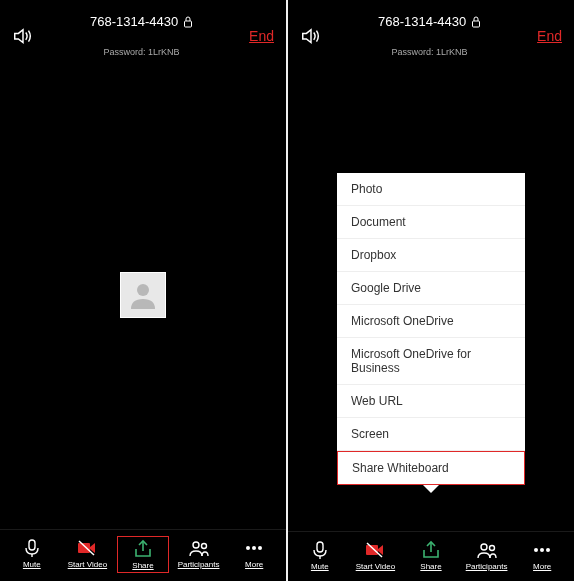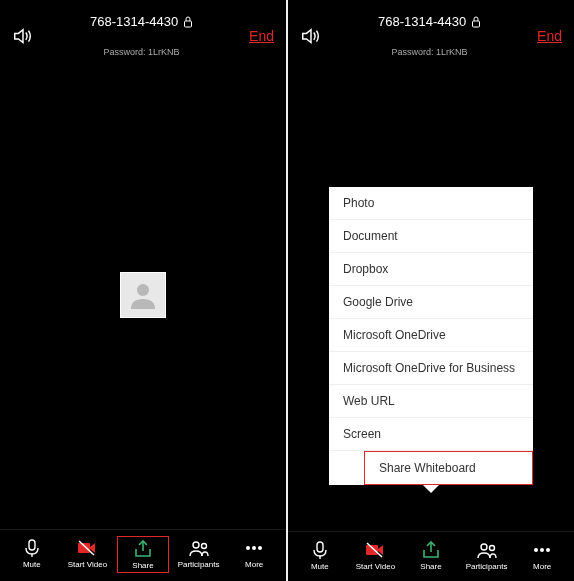--- a/index.html
+++ b/index.html
@@ -75,31 +75,32 @@
     }
     .tool-item {
       display: flex;
       flex-direction: column;
       align-items: center;
       gap: 2px;
       color: #fff;
       font-size: 8px;
       width: 52px;
       padding: 2px;
+      text-decoration: underline;
     }
     .tool-item.highlighted {
       border: 1px solid #e02828;
     }
     .tool-icon { width: 22px; height: 20px; display: flex; align-items: center; justify-content: center; }
     .share-menu {
       position: absolute;
       bottom: 46px;
       left: 50%;
       transform: translateX(-50%);
-      width: 204px;
+      width: 188px;
       background: #fff;
       border-radius: 0;
       box-shadow: 0 2px 8px rgba(0,0,0,0.3);
       z-index: 10;
     }
     .share-menu::after {
       content: '';
       position: absolute;
       bottom: -8px;
       left: 50%;
@@ -107,21 +108,21 @@
       border-left: 8px solid transparent;
       border-right: 8px solid transparent;
       border-top: 8px solid #fff;
     }
     .menu-item {
       padding: 9px 14px;
       font-size: 12px;
       color: #333;
       border-bottom: 1px solid #eee;
     }
-    .menu-item:last-child { border-bottom: none; margin-left: 35px; }
+    .menu-item:last-child { border-bottom: none; }
     .menu-item.highlighted {
       border: 1px solid #e02828;
     }
     .lock-icon { width: 10px; height: 12px; }
   </style>
 </head>
 <body>
 
 <div class="phone">
   <div class="header">

